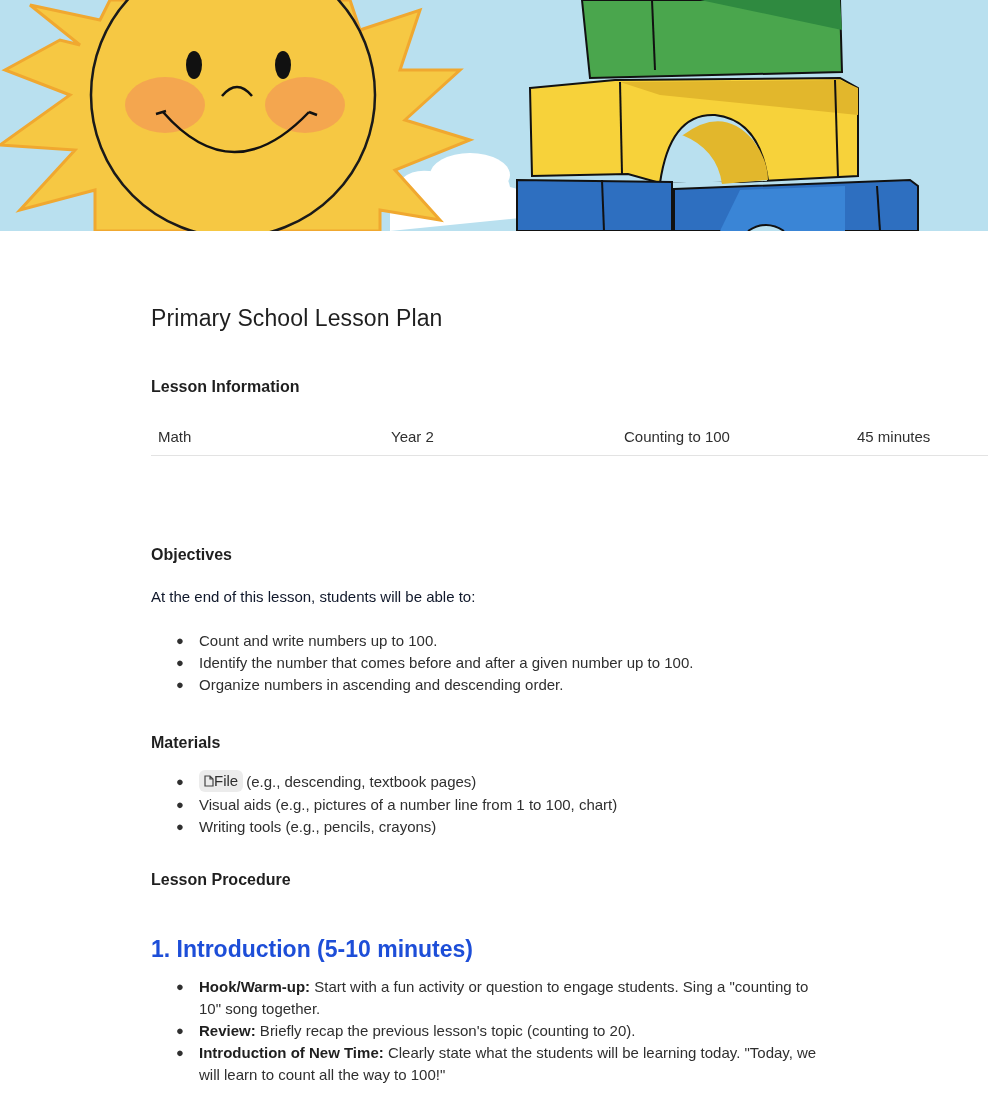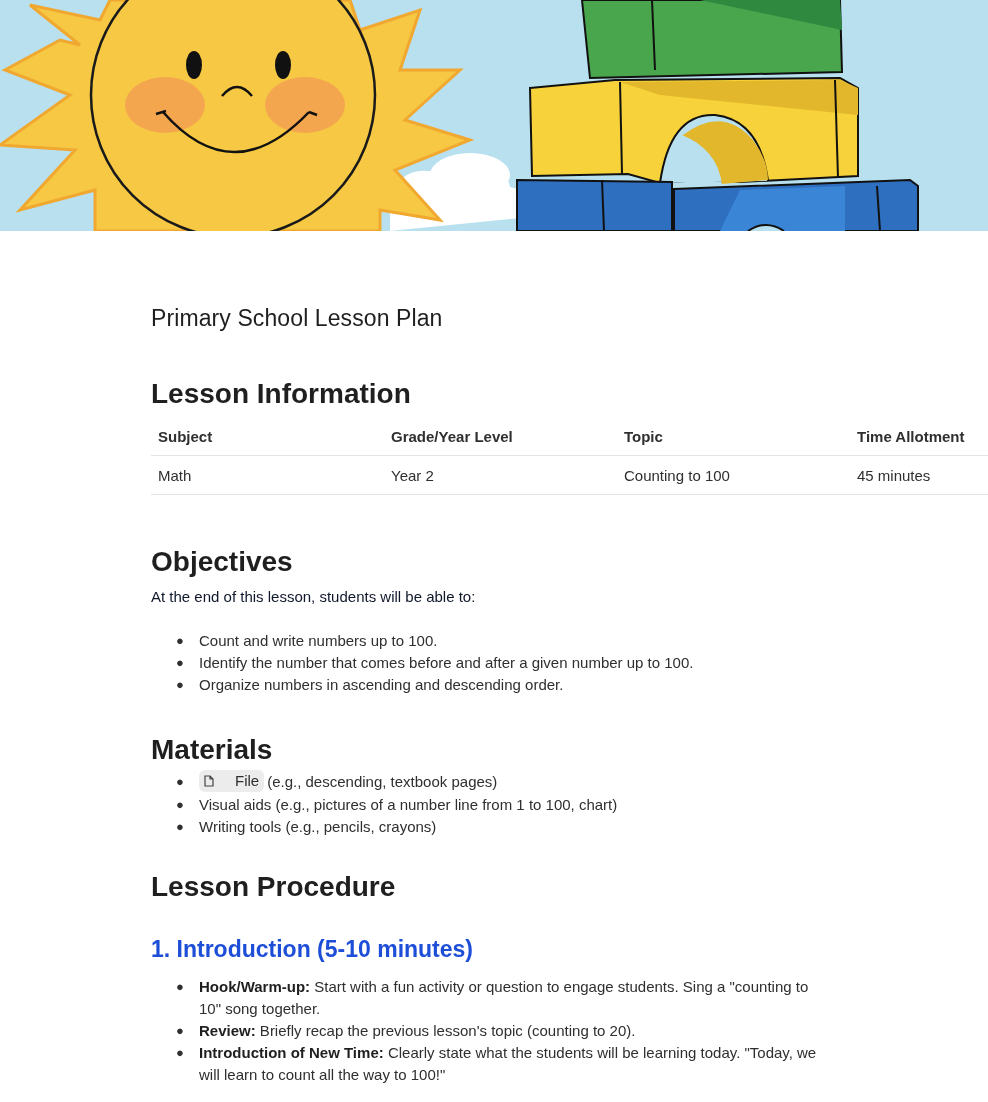--- a/index.html
+++ b/index.html
@@ -6,40 +6,40 @@
   html, body { width: 988px; height: 1102px; overflow: hidden; background: #ffffff; }
   body { font-family: "Liberation Sans", "DejaVu Sans", sans-serif; color: #37352f; position: relative; }
 
   .cover { position: absolute; left: 0; top: 0; width: 988px; height: 231px; overflow: hidden; background: #b9e0ef; }
   .cover svg { display: block; }
 
   .page { position: absolute; left: 151px; top: 231px; width: 837px; }
 
   .title { position: absolute; top: 74px; left: 0; font-size: 23px; font-weight: 400; color: #1f1f1f; letter-spacing: 0.1px; white-space: nowrap; }
 
-  .h2 { position: absolute; left: 0; font-size: 28px; color: #1f1f1f; white-space: nowrap; }
+  .h2 { position: absolute; left: 0; font-size: 16px; color: #1f1f1f; white-space: nowrap; }
   .h3 { position: absolute; left: 0; font-size: 23px; color: #1d4ed8; white-space: nowrap; }
 
   .table { position: absolute; top: 186px; left: 0; width: 837px; font-size: 15px; color: #2f2f2f; }
   .table .row { display: flex; height: 39px; align-items: center; border-bottom: 1px solid #e3e3e3; }
   .table .row.header { font-weight: 700; }
   .table .cell { width: 233px; padding-left: 7px; white-space: nowrap; }
   .table .cell:last-child { width: 138px; }
 
   .para { position: absolute; left: 0; font-size: 15px; color: #0f172a; white-space: nowrap; }
 
   ul.list { position: absolute; left: 0; list-style: none; font-size: 15px; color: #2f2f2f; }
   ul.list li { position: relative; padding-left: 48px; line-height: 22px; }
   ul.list li .bullet { position: absolute; left: 25px; top: 0; font-size: 13px; }
   ul.list li b { font-weight: 700; color: #1f1f1f; }
 
   .proc { width: 680px; }
   .proc li { white-space: normal; }
 
-  .file-chip { display: inline-flex; align-items: center; gap: 21px; background: #ececec; border-radius: 6px; padding: 0 5px 0 5px; height: 22px; color: #2f2f2f; margin-right: 3px; }
+  .file-chip { display: inline-flex; align-items: center; gap: 0; background: #ececec; border-radius: 6px; padding: 0 5px 0 5px; height: 22px; color: #2f2f2f; margin-right: 3px; }
   .file-chip svg { width: 10px; height: 12px; }
 </style>
 </head>
 <body>
 
 <div class="cover">
   <svg width="988" height="231" viewBox="0 0 988 231">
     <rect width="988" height="231" fill="#b9e0ef"></rect>
 
     <path d="M390 200 q10 -35 45 -28 q15 -25 45 -5 q25 -5 30 20 q25 5 20 30 L390 231 Z" fill="#ffffff"></path>
@@ -76,26 +76,20 @@
   </svg>
 </div>
 
 <div class="page">
 
   <h1 class="title">Primary School Lesson Plan</h1>
 
   <h2 class="h2" style="top:147px;">Lesson Information</h2>
 
   <div class="table">
-    <div class="row header">
-      <div class="cell">Subject</div>
-      <div class="cell">Grade/Year Level</div>
-      <div class="cell">Topic</div>
-      <div class="cell">Time Allotment</div>
-    </div>
     <div class="row">
       <div class="cell">Math</div>
       <div class="cell">Year 2</div>
       <div class="cell">Counting to 100</div>
       <div class="cell">45 minutes</div>
     </div>
   </div>
 
   <h2 class="h2" style="top:315px;">Objectives</h2>
   <p class="para" style="top:357px;">At the end of this lesson, students will be able to:</p>

